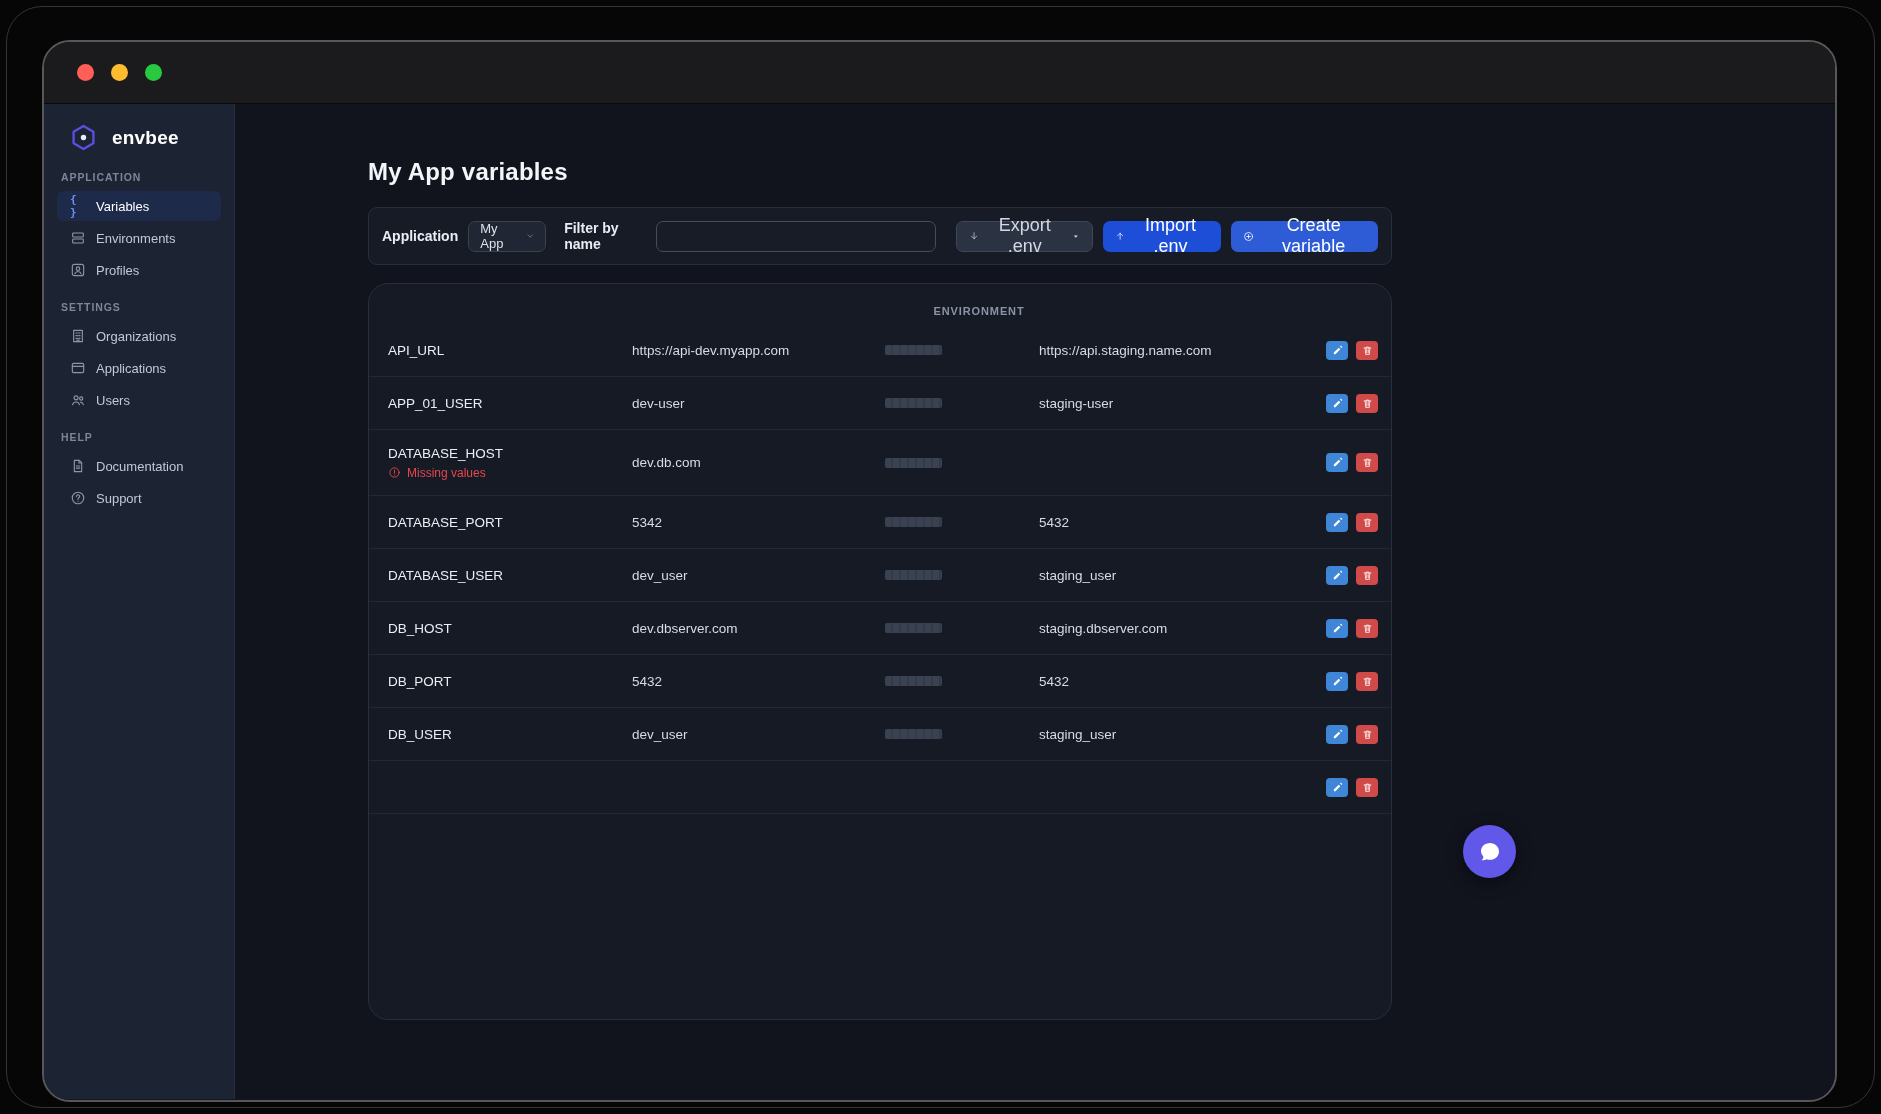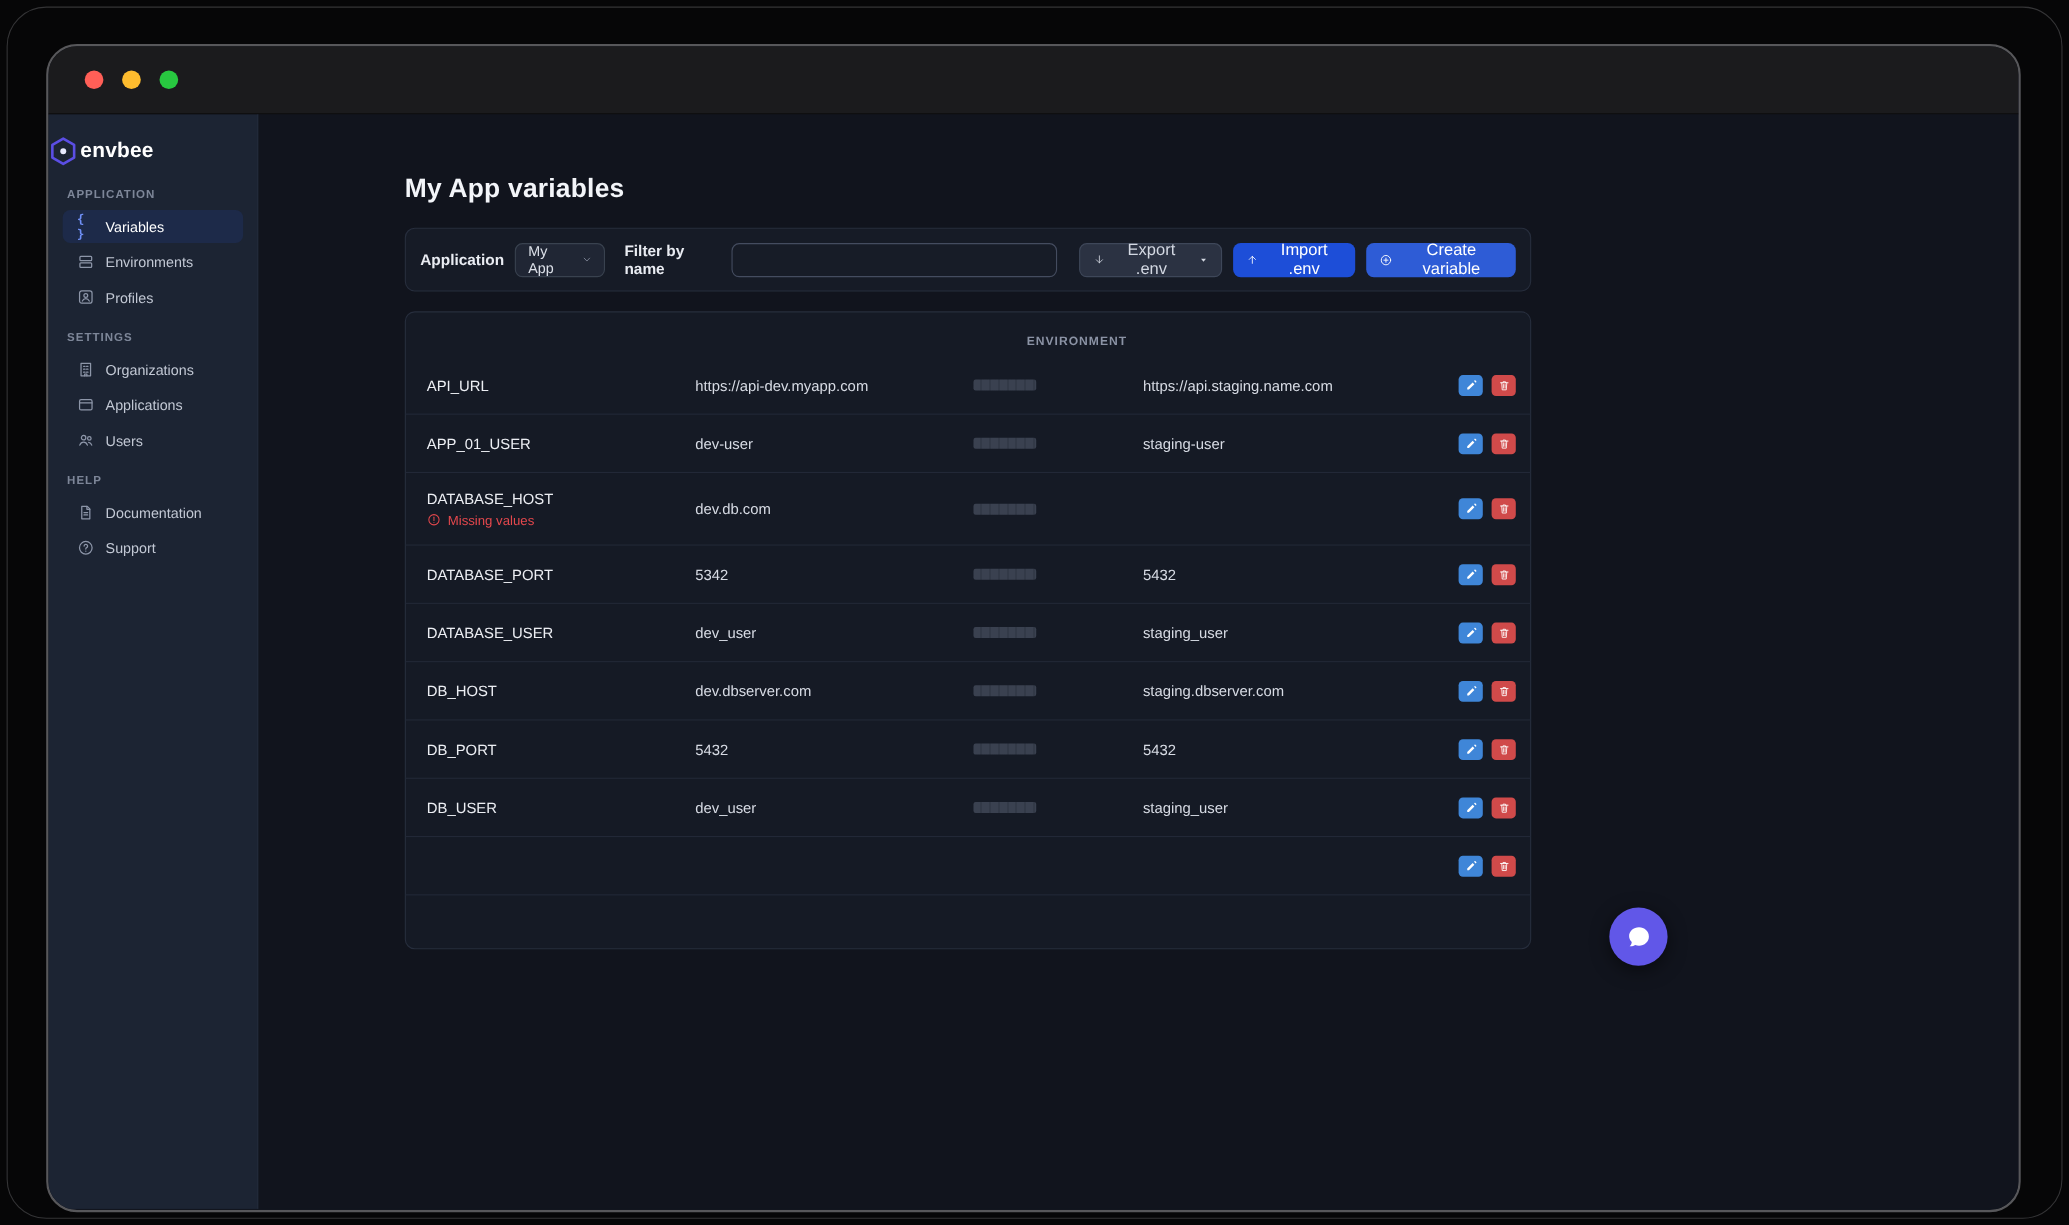--- a/index.html
+++ b/index.html
@@ -10,21 +10,21 @@
   .window { position:absolute; left:42px; top:40px; width:1795px; height:1062px; background:#12151e;
             border:2px solid #57575a; border-radius:28px; overflow:hidden; }
 
   .titlebar { height:62px; background:#1b1b1d; border-bottom:1px solid #0a0a0c; display:flex; align-items:center; padding-left:33px; gap:17px; }
   .tl { width:17px; height:17px; border-radius:50%; display:inline-block; }
 
   .app { display:flex; height:calc(100% - 63px); }
 
   
   .sidebar { width:191px; background:#1c2433; border-right:1px solid #252d3e; padding-top:20px; flex-shrink:0; }
-  .logo { display:flex; align-items:center; gap:2px; margin-bottom:20px; }
+  .logo { display:flex; align-items:center; gap:15px; padding-left:26px; margin-bottom:20px; }
   .logo-icon { width:27px; height:27px; display:inline-flex; }
   .logo-text { font-size:19px; font-weight:700; color:#ffffff; letter-spacing:.2px; }
   .nav-label { padding-left:17px; margin:16px 0 8px; font-size:10.5px; font-weight:700; letter-spacing:.9px; color:#7d8698; }
   .nav-item { display:flex; align-items:center; gap:10px; height:30px; margin:2px 13px; padding-left:13px; border-radius:7px; font-size:13px; color:#c2c8d4; cursor:pointer; }
   .nav-item .icon { width:16px; height:16px; color:#8d96a9; display:inline-flex; align-items:center; justify-content:center; }
   .nav-item.active { background:#1d2a49; color:#ffffff; }
   .nav-item.active .icon { color:#6f8ff5; }
   .braces { font-family:"DejaVu Sans Mono", monospace; font-size:11px; font-weight:700; }
 
   
@@ -32,30 +32,30 @@
   .container { margin-left:133px; width:1024px; }
   h1 { margin:54px 0 21px; font-size:24px; font-weight:700; color:#f3f5f9; letter-spacing:.2px; }
 
   .toolbar { height:58px; background:#161b26; border:1px solid #272e3d; border-radius:9px; display:flex; align-items:center; padding:0 13px; gap:10px; }
   .tb-label { font-size:14px; font-weight:600; color:#e9ecf2; }
   .select { display:flex; align-items:center; gap:9px; height:31px; padding:10px 11px; background:#202634; border:1px solid #39424f; border-radius:7px; font-size:13px; color:#dde1e9; cursor:pointer; }
   .select .icon { width:10px; height:10px; color:#9aa2b2; display:inline-flex; }
   .filter-wrap { margin-left:8px; }
   .filter-input { width:320px; height:31px; background:#171c27; border:1px solid #444c5f; border-radius:7px; color:#e6e9ef; padding:0 10px; font-size:13px; outline:none; font-family:inherit; }
   .spacer { flex:1; }
-  .btn { height:31px; border:none; border-radius:7px; display:flex; align-items:center; gap:7px; font-size:15px; font-family:inherit; padding:0 12px; cursor:pointer; }
+  .btn { height:31px; border:none; border-radius:7px; display:flex; align-items:center; gap:7px; font-size:18px; font-family:inherit; padding:0 12px; cursor:pointer; }
   .btn .icon { width:12px; height:12px; display:inline-flex; }
   .btn .caret { width:9px; height:9px; margin-left:2px; }
   .btn.ghost { background:#2b3242; border:1px solid #3e4759; color:#d3d8e2; }
   .btn.import { background:#1d4ed8; color:#ffffff; }
   .btn.primary { background:#2e5cd6; color:#ffffff; }
   .btn.primary .icon { width:13px; height:13px; }
 
   
-  .table-card { margin-top:18px; background:#151a25; border:1px solid #272e3d; border-radius:9px; height:580px; overflow:hidden; }
+  .table-card { margin-top:18px; background:#151a25; border:1px solid #272e3d; border-radius:20px; height:737px; overflow:hidden; }
   .thead { padding-top:14px; }
   .thr1, .thr2, .trow { display:grid; grid-template-columns:263px 253px 154px 287px 60px; align-items:center; }
   .thr1 { height:26px; }
   .env-span { grid-column:2/5; text-align:center; font-size:11px; font-weight:700; letter-spacing:.9px; color:#8b93a5; }
   .thr2 { height:40px; border-bottom:1px solid #242b3a; }
   .th { font-size:11px; font-weight:700; letter-spacing:.8px; color:#8b93a5; }
   .th.center { text-align:center; }
   .namecell.th, .th.namecell { padding-left:19px; transform:translateY(-7px); }
 
   .trow { min-height:53px; border-bottom:1px solid #222837; }

